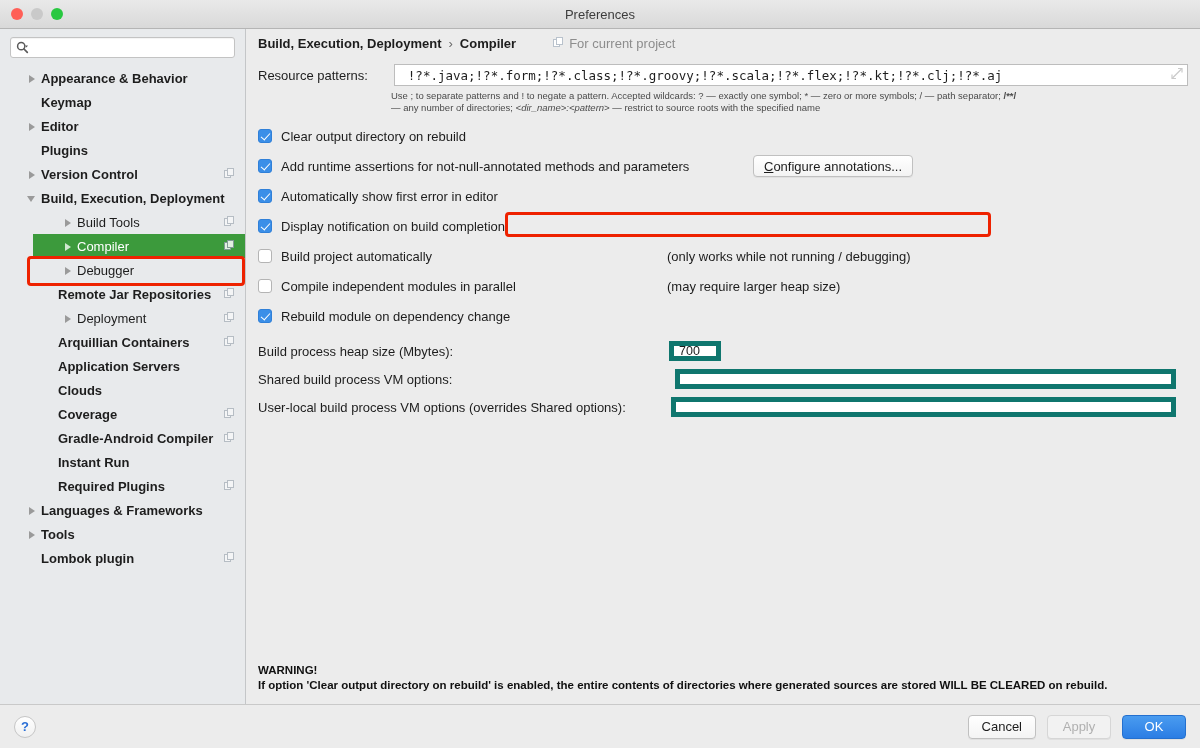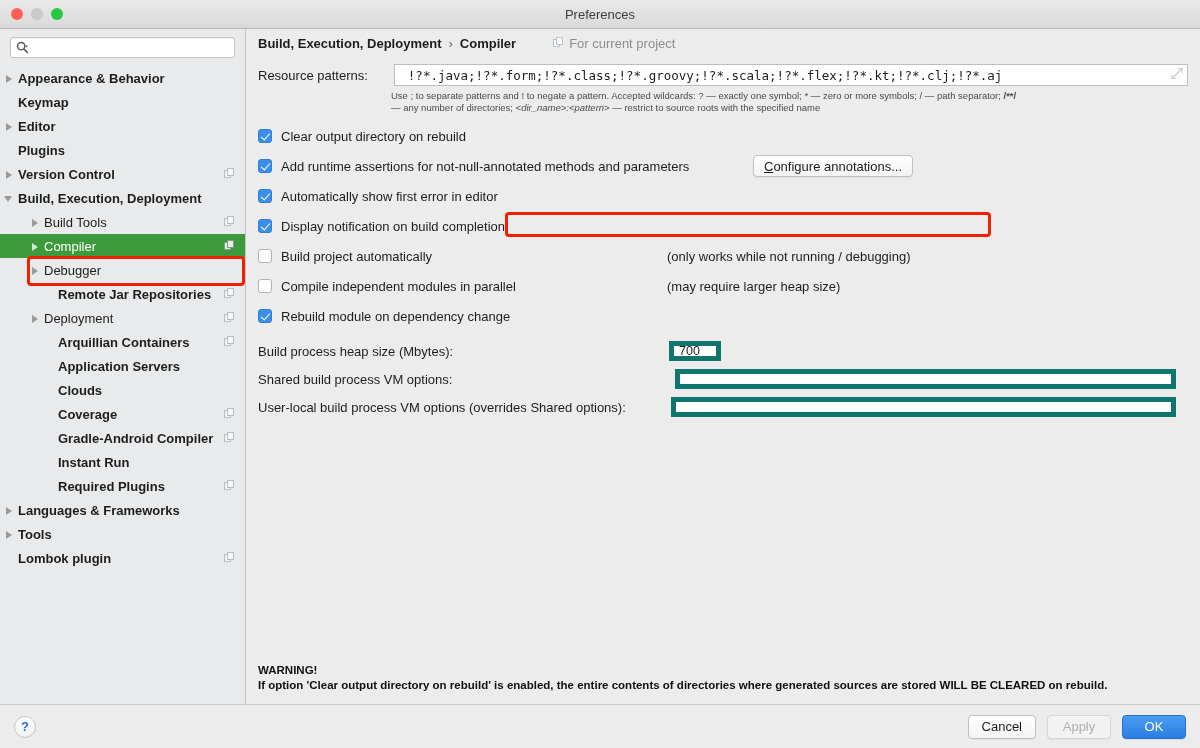--- a/index.html
+++ b/index.html
@@ -80,22 +80,22 @@
     border-top: 6px solid #9a9a9a;
     border-left: 4.5px solid transparent;
     border-right: 4.5px solid transparent;
   }
   .tree-row .label { white-space: nowrap; }
   .tree-row.bold .label { font-weight: bold; }
   .tree-row .copy-ico { margin-left: auto; opacity: .55; }
   .tree-row.selected { background: #3c9a3c; color: #fff; }
   .tree-row.selected .arrow.closed::before { border-left-color: #cfe8cf; }
   .tree-row.selected .copy-ico { opacity: .85; }
-  .lvl0 { padding-left: 4px; }
-  .lvl1 { padding-left: 30px; }
+  .lvl0 { padding-left: 27px; }
+  .lvl1 { padding-left: 30px; margin-left: 33px; }
   .lvl2 { padding-left: 44px; font-weight: bold; }
 
   
   .main {
     flex: 1; background: #ececec;
     display: flex; flex-direction: column;
     min-width: 0; position: relative;
   }
   .breadcrumb {
     height: 28px; display: flex; align-items: center;

